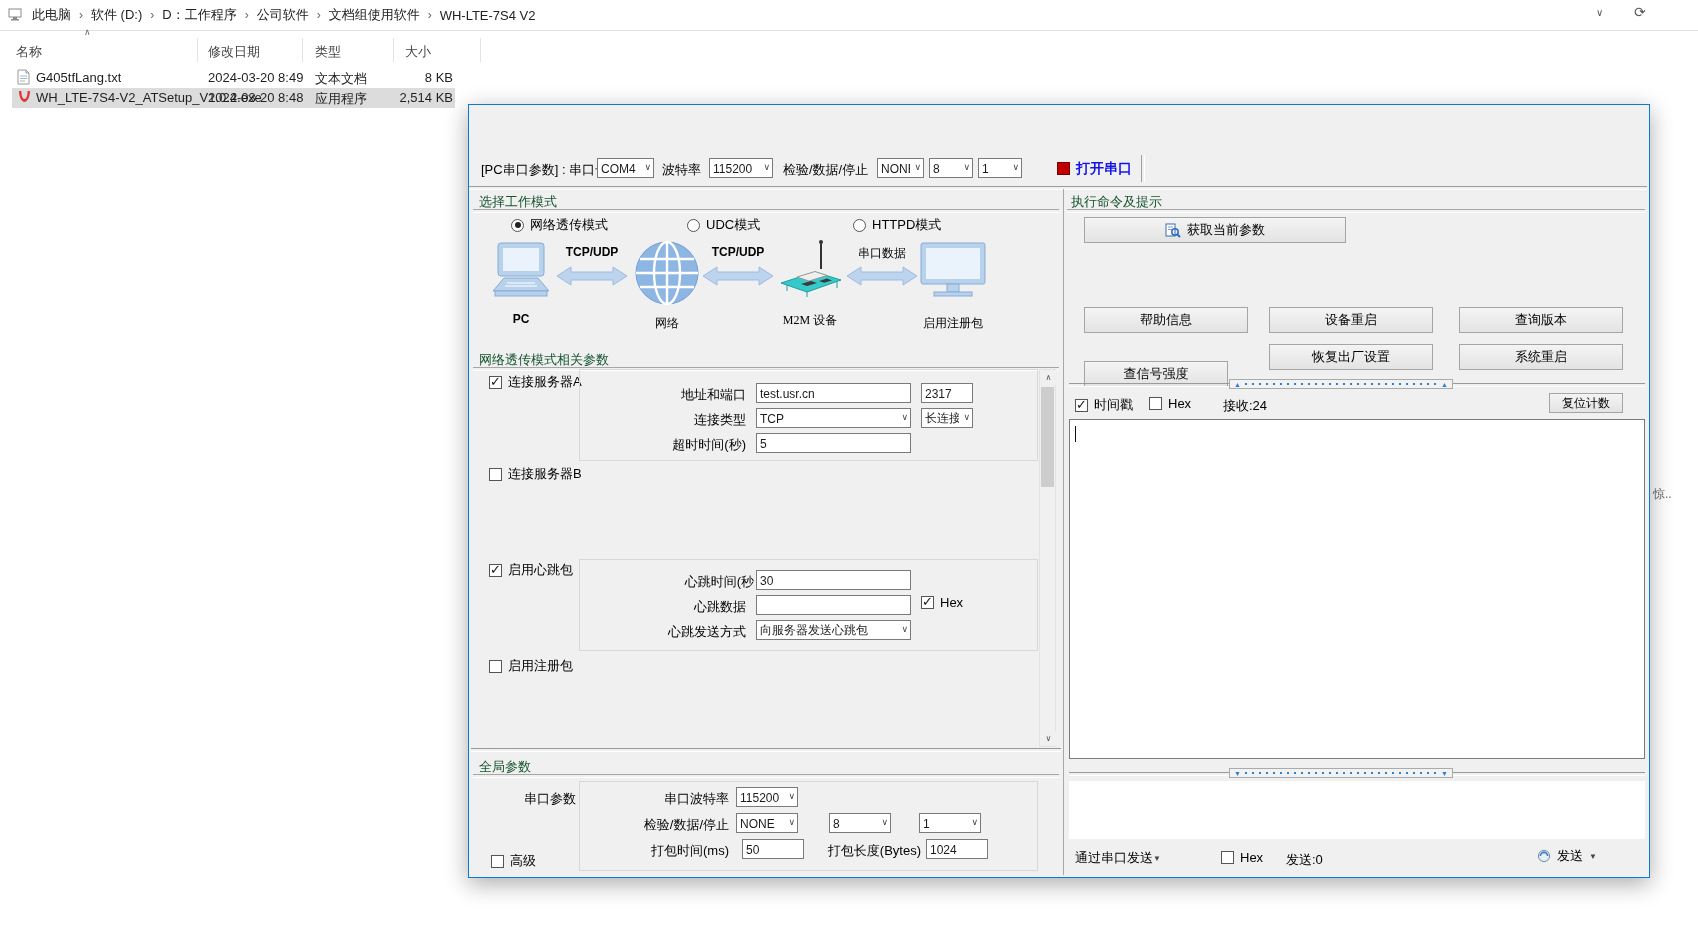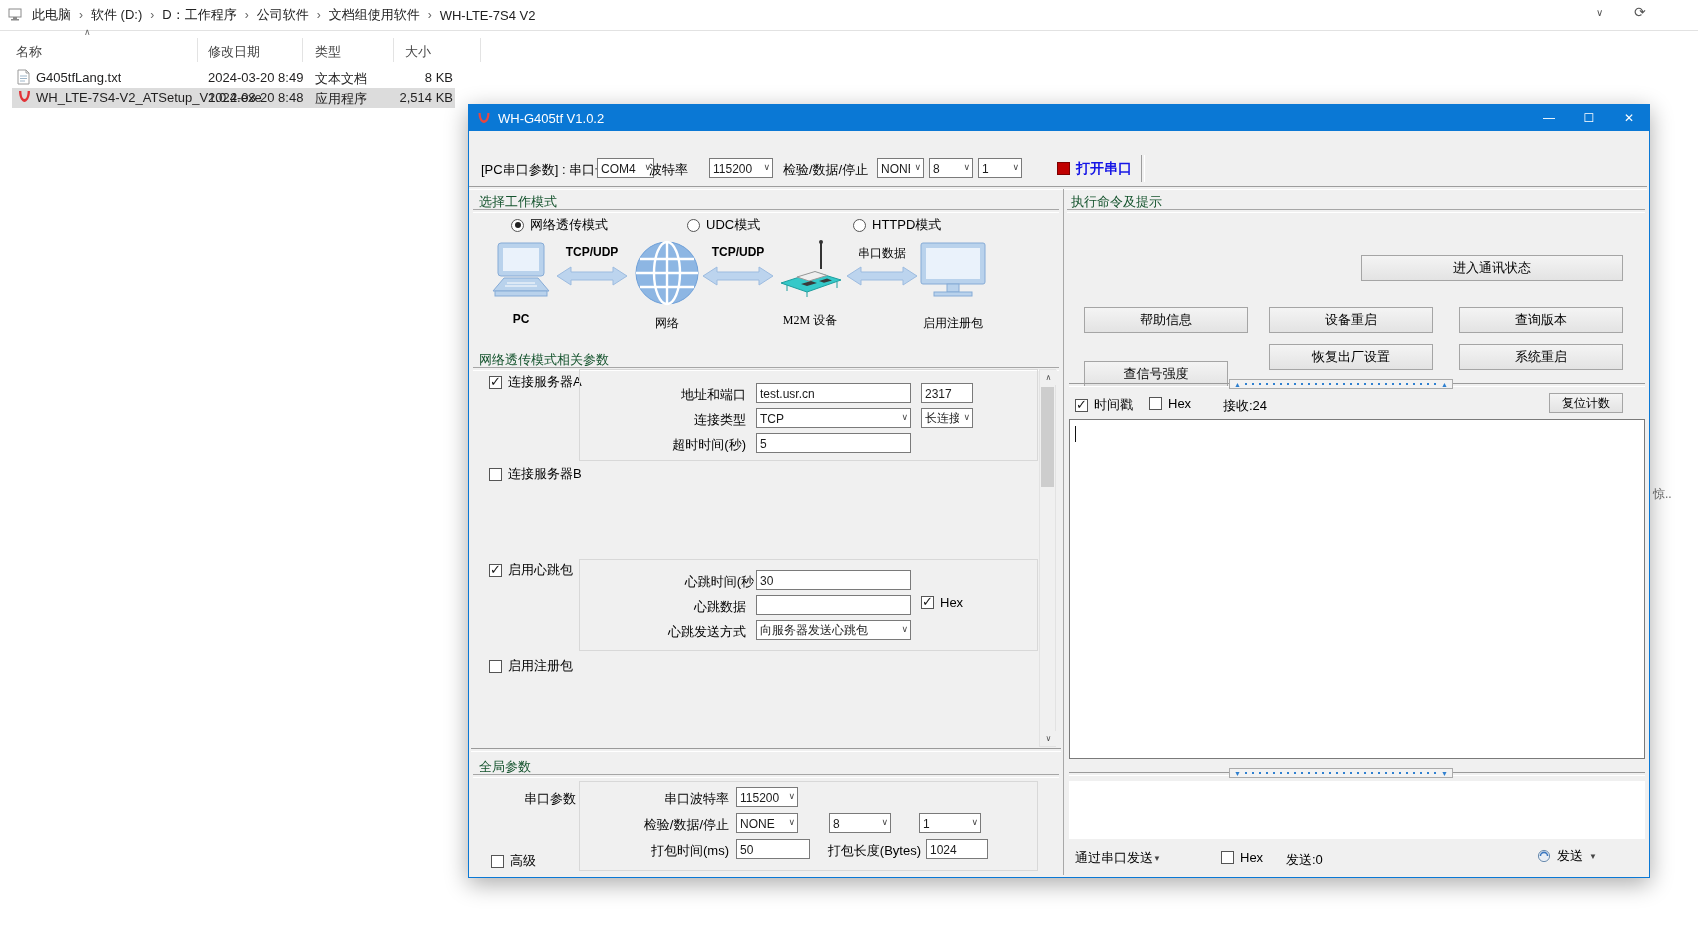--- a/index.html
+++ b/index.html
@@ -112,40 +112,28 @@
     <span class="fcell" style="left:36px;top:90px;">WH_LTE-7S4-V2_ATSetup_V1.0.2.exe</span>
     <span class="fcell" style="left:208px;top:90px;">2024-03-20 8:48</span>
     <span class="fcell" style="left:315px;top:90px;">应用程序</span>
     <span class="fcell" style="left:385px;top:90px;width:68px;text-align:right;">2,514 KB</span>
   </div>
 
   <div class="abs" style="left:1653px;top:486px;font-size:12px;color:#6e6e6e;">惊..</div>
 
   <div class="appwin">
 
-    <div class="titlebar">
-      <span style="margin-left:8px;display:flex;">
-        <svg width="14" height="13">
-            <path d="M1.5 1 C1.5 7.5 4.5 11 7 11 C9.5 11 12.5 7.5 12.5 1 L10.3 1 C10.3 5.5 9 8.3 7 8.3 C5 8.3 3.7 5.5 3.7 1 Z" fill="#e8463f"></path>
-          </svg>
-      </span>
-      <span class="titletxt">WH-G405tf V1.0.2</span>
-      <span style="flex:1"></span>
-      <span class="winctl">—</span>
-      <span class="winctl">☐</span>
-      <span class="winctl">✕</span>
-    </div>
 
 
     <div class="tbar-lbl" style="left:12px;top:56px;">[PC串口参数] : 串口号</div>
     <div class="combo" style="left:128px;top:53px;width:57px;">
         <span class="cval">COM4</span>
         <span class="arr">∨</span>
       </div>
-    <div class="tbar-lbl" style="left:180px;top:56px;">波特率</div>
+    <div class="tbar-lbl" style="left:193px;top:56px;">波特率</div>
     <div class="combo" style="left:240px;top:53px;width:64px;">
         <span class="cval">115200</span>
         <span class="arr">∨</span>
       </div>
     <div class="tbar-lbl" style="left:314px;top:56px;">检验/数据/停止</div>
     <div class="combo" style="left:408px;top:53px;width:47px;">
         <span class="cval">NONE</span>
         <span class="arr">∨</span>
       </div>
     <div class="combo" style="left:460px;top:53px;width:44px;">
@@ -336,38 +324,47 @@
       </div>
     <div class="combo" style="left:360px;top:708px;width:62px;">
         <span class="cval">8</span>
         <span class="arr">∨</span>
       </div>
     <div class="combo" style="left:450px;top:708px;width:62px;">
         <span class="cval">1</span>
         <span class="arr">∨</span>
       </div>
     <div class="flbl" style="left:140px;top:737px;width:120px;">打包时间(ms)</div>
-    <div class="tinput" style="left:267px;top:734px;width:74px;text-align:center;">
+    <div class="tinput" style="left:273px;top:734px;width:62px;text-align:center;">
         <span>50</span>
       </div>
     <div class="flbl" style="left:340px;top:737px;width:112px;">打包长度(Bytes)</div>
     <div class="tinput" style="left:457px;top:734px;width:62px;">
         <span>1024</span>
       </div>
     <div class="ckrow" style="left:22px;top:747px;">
       <span class="cb"></span>
       <span>高级</span>
     </div>
 
     <div class="grouphdr" style="left:602px;top:88px;">执行命令及提示</div>
     <div class="grouprule" style="left:598px;top:104px;width:578px;"></div>
 
-    <div class="pbtn" style="left:892px;top:150px;width:262px;">
-        <span>进入通讯状态</span>
-      </div>
+    <div class="pbtn" style="left:615px;top:112px;width:262px;">
+      <span style="display:flex;">
+        <svg width="16" height="15">
+            <rect x="1" y="1" width="9" height="12" fill="#fff" stroke="#3a6ea5"></rect>
+            <line x1="3" y1="4" x2="8" y2="4" stroke="#7ba2c9"></line>
+            <line x1="3" y1="6.5" x2="8" y2="6.5" stroke="#7ba2c9"></line>
+            <circle cx="10" cy="9" r="3.2" fill="none" stroke="#2b6cc4" stroke-width="1.5"></circle>
+            <line x1="12.4" y1="11.4" x2="15" y2="14" stroke="#2b6cc4" stroke-width="2"></line>
+          </svg>
+      </span>
+      <span>获取当前参数</span>
+    </div>
 
     <div class="pbtn" style="left:615px;top:202px;width:164px;">
         <span>帮助信息</span>
       </div>
     <div class="pbtn" style="left:800px;top:202px;width:164px;">
         <span>设备重启</span>
       </div>
     <div class="pbtn" style="left:990px;top:202px;width:164px;">
         <span>查询版本</span>
       </div>

